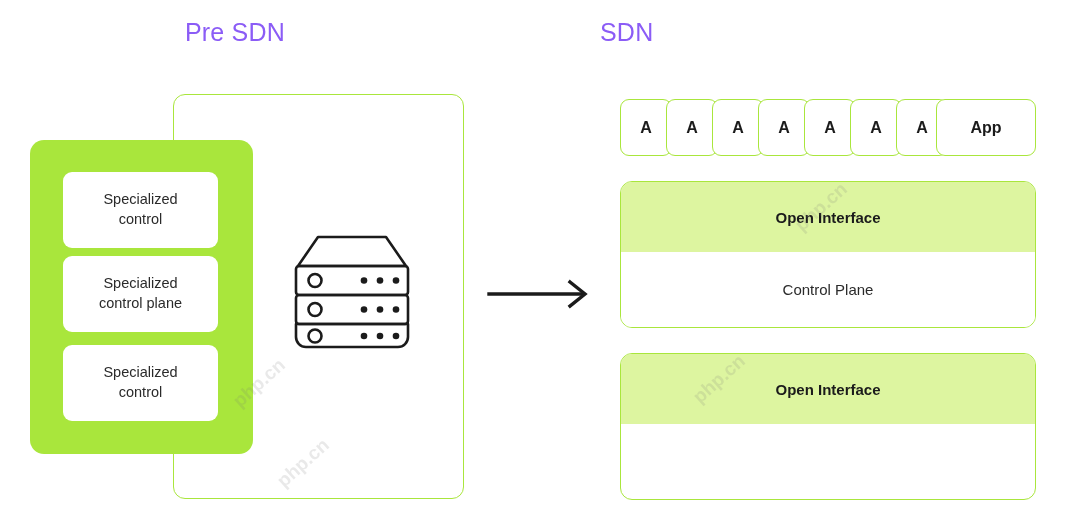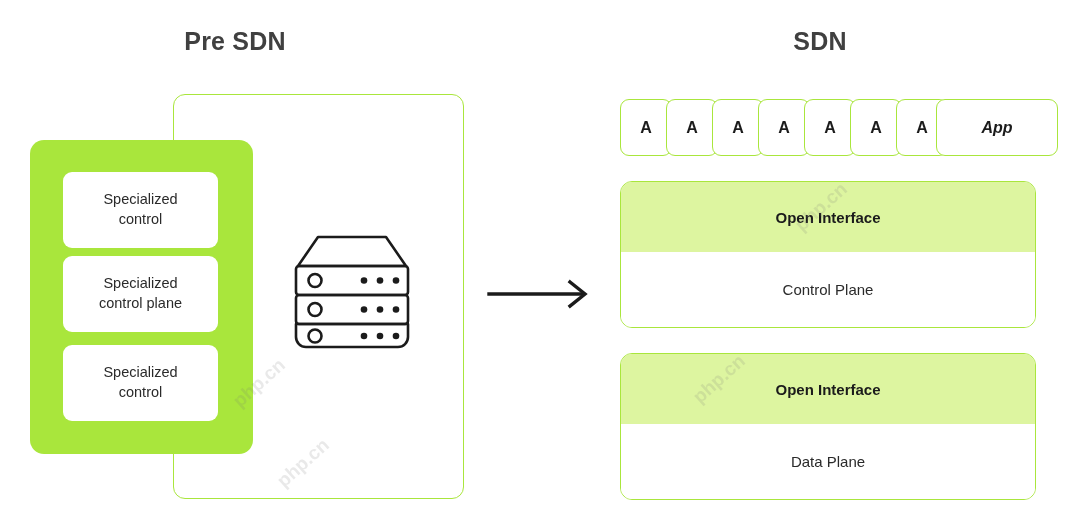--- a/index.html
+++ b/index.html
@@ -13,29 +13,28 @@
   #stage {
     position: relative;
     width: 1080px;
     height: 524px;
     background: #ffffff;
   }
 
   
   .panel-title {
     position: absolute;
-    font-weight: bold;
+    font-weight: normal;
     font-size: 25px;
-    color: #404040;
+    color: #8b5cf6;
     letter-spacing: 0.2px;
     white-space: nowrap;
-    margin-top: 9px;
   }
   #title-pre-sdn { left: 0; top: 18px; width: 470px; text-align: center; }
-  #title-sdn     { left: 600px; top: 18px; width: 440px; text-align: center; }
+  #title-sdn     { left: 600px; top: 18px; width: 440px; }
 
   
   #legacy-outline {
     position: absolute;
     left: 173px; top: 94px;
     width: 291px; height: 405px;
     border: 1.6px solid #a9e63c;
     border-radius: 12px;
     background: transparent;
   }
@@ -93,21 +92,21 @@
     border: 1.6px solid #a9e63c;
     border-radius: 9px;
     display: flex;
     align-items: center;
     justify-content: center;
     font-size: 16px;
     font-weight: bold;
     color: #1b1b1b;
   }
   .app-card.narrow { width: 52px; }
-  .app-card.wide   { width: 122px; font-style: italic; }
+  .app-card.wide   { width: 100px; }
 
   .plane-block {
     position: absolute;
     left: 620px;
     width: 416px;
     border: 1.6px solid #a9e63c;
     border-radius: 12px;
     background: #ffffff;
     overflow: hidden;
   }
@@ -216,21 +215,20 @@
     <div class="app-card wide" style="left:316px;">App</div>
   </div>
 
   <div id="control-plane-block" class="plane-block">
     <div class="plane-header">Open Interface</div>
     <div class="plane-body">Control Plane</div>
   </div>
 
   <div id="data-plane-block" class="plane-block">
     <div class="plane-header">Open Interface</div>
-    <div class="plane-body">Data Plane</div>
   </div>
 
   <div class="watermark" style="left:228px; top:372px;">php.cn</div>
   <div class="watermark" style="left:688px; top:368px;">php.cn</div>
   <div class="watermark" style="left:790px; top:196px;">php.cn</div>
   <div class="watermark" style="left:272px; top:452px;">php.cn</div>
 
 </div>
 
 </body></html>

